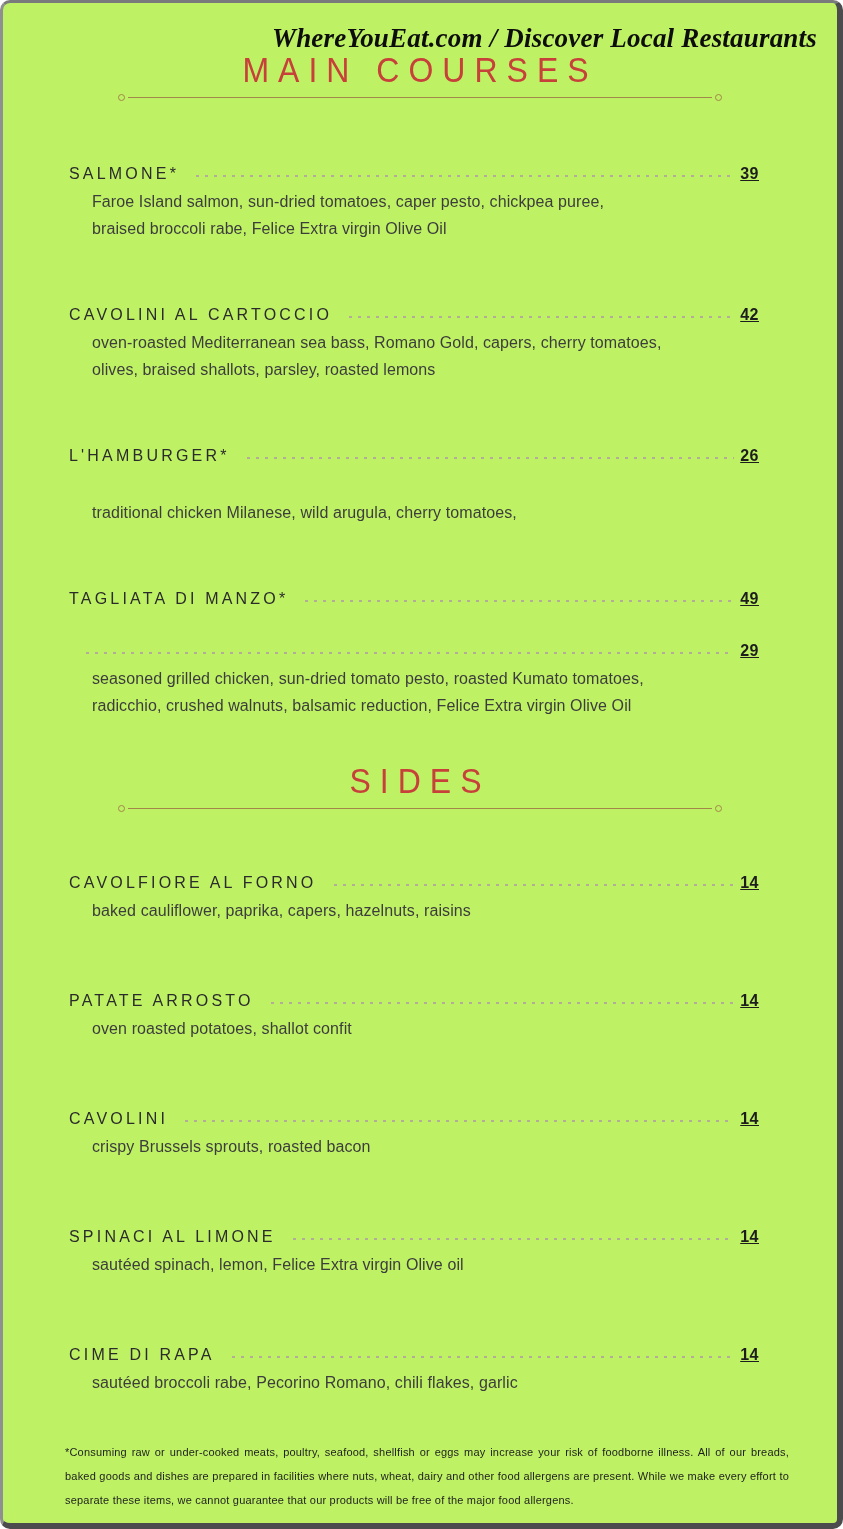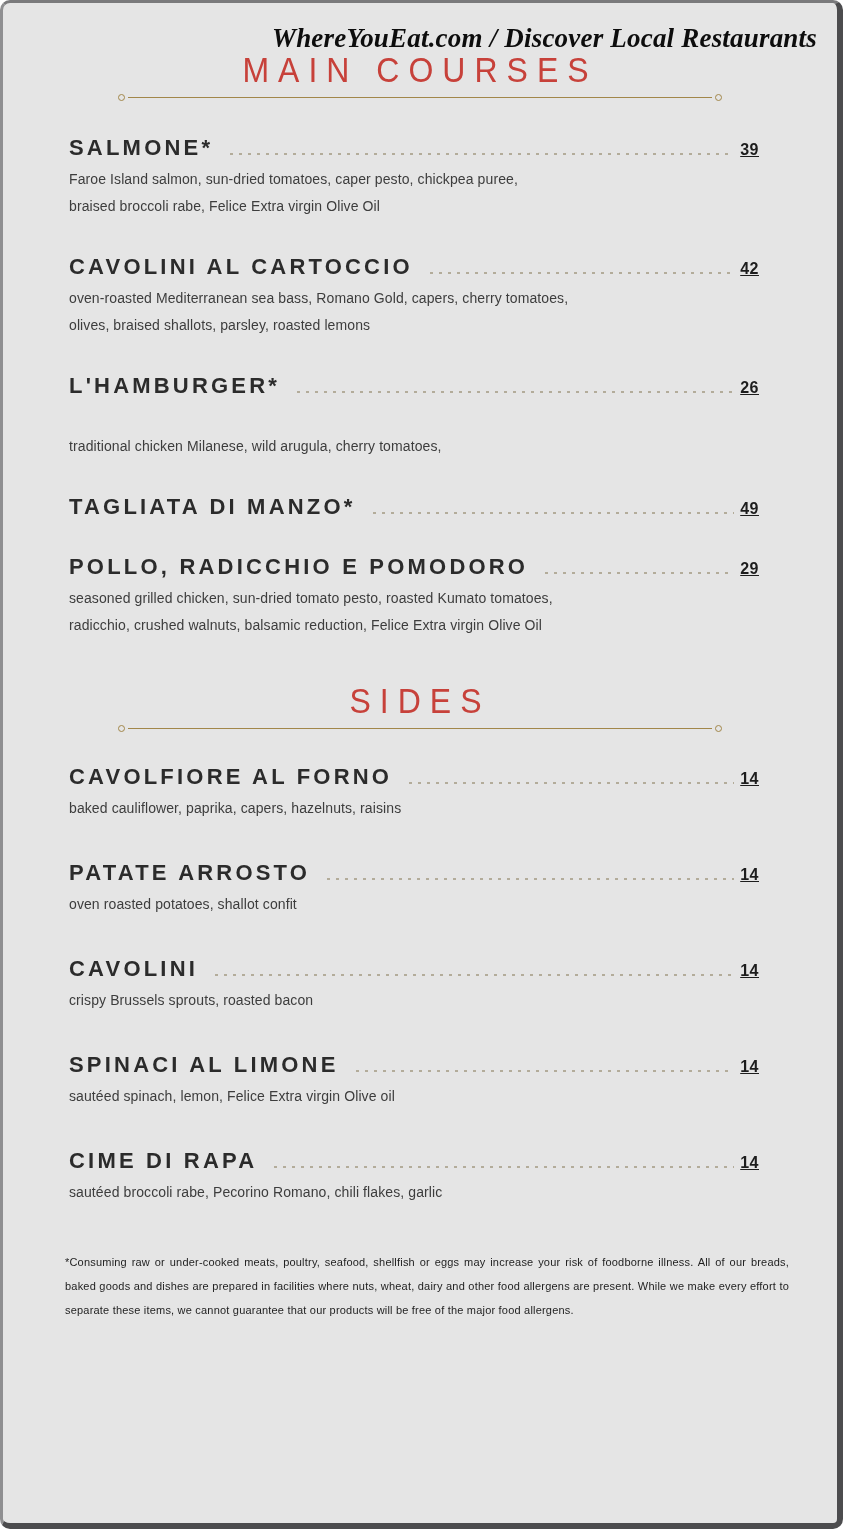--- a/index.html
+++ b/index.html
@@ -6,21 +6,21 @@
     margin: 0;
     padding: 0;
     background: #ffffff;
     font-family: "Liberation Sans", sans-serif;
   }
   .frame {
     position: relative;
     width: 843px;
     height: 1529px;
     box-sizing: border-box;
-    background: #e5e5e5;
+    background: #bef264;
     border-style: solid;
     border-color: #7a7a7c #4c4c4e #4c4c4e #8f8f91;
     border-width: 3px 6px 6px 3px;
     border-radius: 10px;
     overflow: hidden;
   }
   .watermark {
     margin-top: 20px;
     padding-right: 20px;
     text-align: right;
@@ -67,26 +67,27 @@
   }
   .items.main { margin-top: 34px; }
   .items.sides { margin-top: 32px; }
   .menu-item { margin-bottom: 34px; }
   .items.sides .menu-item { margin-bottom: 38px; }
   .item-row {
     display: flex;
     align-items: baseline;
   }
   .item-name {
-    font-size: 22px;
-    font-weight: bold;
+    font-size: 16px;
+    font-weight: normal;
     letter-spacing: 3.2px;
     color: #2b2b2b;
     white-space: nowrap;
     flex: 0 0 auto;
+    margin-top: 30px;
   }
   .leader {
     flex: 1 1 auto;
     align-self: flex-end;
     height: 4px;
     margin: 0 6px 5px 14px;
     background-image: radial-gradient(circle, #b3ac9a 1.2px, rgba(0,0,0,0) 1.4px);
     background-size: 9px 4px;
     background-repeat: repeat-x;
     background-position: left center;
@@ -94,24 +95,25 @@
   .item-price {
     font-size: 16px;
     font-weight: bold;
     letter-spacing: 0.5px;
     color: #1d1d1d;
     flex: 0 0 auto;
     text-decoration: underline;
   }
   .item-desc {
     margin-top: 5px;
-    font-size: 14px;
+    font-size: 16px;
     line-height: 27px;
     color: #3d3d3d;
     letter-spacing: 0.1px;
+    margin-left: 23px;
   }
   .desc-line:empty { display: none; }
   .section.sides-section { margin-top: 45px; }
   .disclaimer {
     margin-top: 44px;
     padding: 0 48px 0 62px;
     font-size: 11px;
     line-height: 24px;
     color: #1e1e1e;
     text-align: justify;
@@ -176,21 +178,20 @@
       <div class="menu-item">
         <div class="item-row">
           <span class="item-name">TAGLIATA DI MANZO*</span>
           <span class="leader"></span>
           <span class="item-price">49</span>
         </div>
       </div>
 
       <div class="menu-item">
         <div class="item-row">
-          <span class="item-name">POLLO, RADICCHIO E POMODORO</span>
           <span class="leader"></span>
           <span class="item-price">29</span>
         </div>
         <div class="item-desc">
           <div class="desc-line">seasoned grilled chicken, sun-dried tomato pesto, roasted Kumato tomatoes,</div>
           <div class="desc-line">radicchio, crushed walnuts, balsamic reduction, Felice Extra virgin Olive Oil</div>
         </div>
       </div>
 
     </div>

